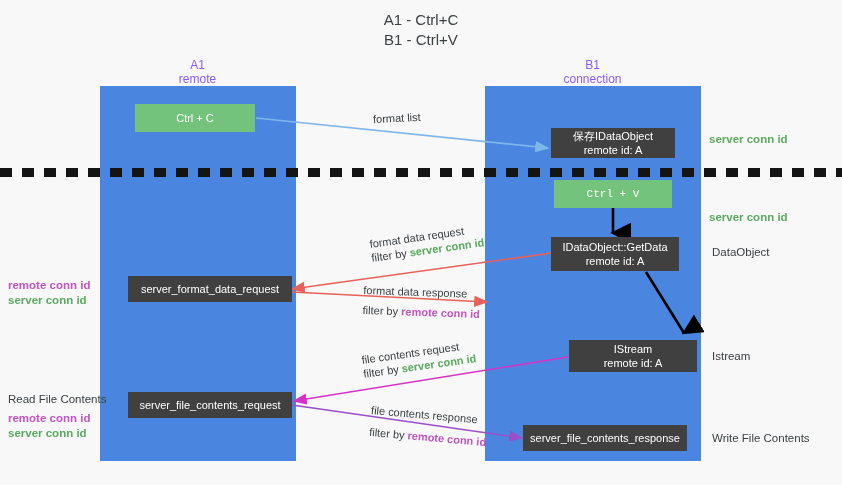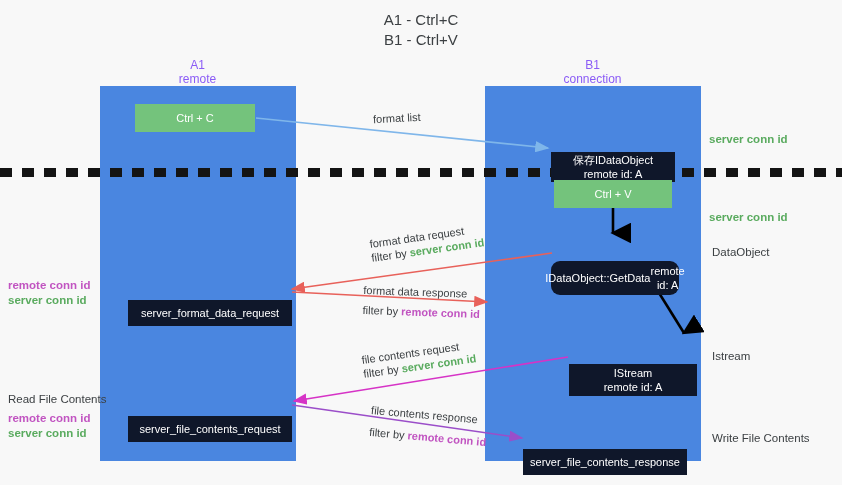--- a/index.html
+++ b/index.html
@@ -28,21 +28,21 @@
   
   .lane{background:#4a86e0;}
 
   
   .box{
     display:flex;align-items:center;justify-content:center;
     text-align:center;color:#ffffff;font-size:11px;line-height:14px;
     box-sizing:border-box;padding:9px 4px;
   }
   .box-green{background:#74c37c;}
-  .box-orange{background:#0f172a;margin-top:24px;}
+  .box-orange{background:#404040;}
 
   
   .lbl{font-size:11px;line-height:14px;color:#3c4043;white-space:nowrap;}
   .green-txt{color:#5aab5f;font-weight:bold;}
   .purple-txt{color:#c154c1;font-weight:bold;}
   .dark-txt{color:#3c4043;}
   .side-lbl{font-size:11.5px;line-height:15px;white-space:nowrap;}
 
   
   .dashed{
@@ -121,25 +121,25 @@
 
   <div class="abs box box-orange" style="left:128px;top:392px;width:164px;height:26px;">
     <span>server_file_contents_request</span>
   </div>
 
   <div class="abs box box-orange" style="left:551px;top:128px;width:124px;height:30px;flex-direction:column;">
     <span>保存IDataObject</span>
     <span>remote id: A</span>
   </div>
 
-  <div class="abs box box-green" style="left:554px;top:180px;width:118px;height:28px;">
+  <div class="abs box box-green" style="left:554px;top:180px;width:118px;height:28px;font-family:Liberation Mono, monospace;">
     <span>Ctrl + V</span>
   </div>
 
-  <div class="abs box box-orange" style="left:551px;top:237px;width:128px;height:34px;flex-direction:row;border-radius:9px;">
+  <div class="abs box box-orange" style="left:551px;top:237px;width:128px;height:34px;flex-direction:column;">
     <span>IDataObject::GetData</span>
     <span>remote id: A</span>
   </div>
 
 
   <div class="abs box box-orange" style="left:569px;top:340px;width:128px;height:32px;flex-direction:column;">
     <span>IStream</span>
     <span>remote id: A</span>
   </div>
 

